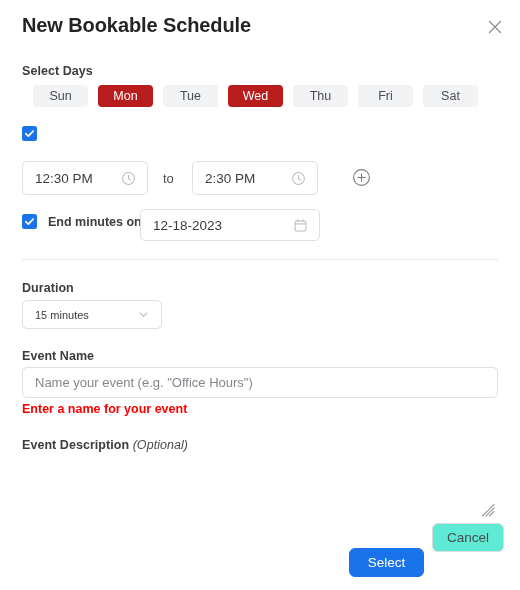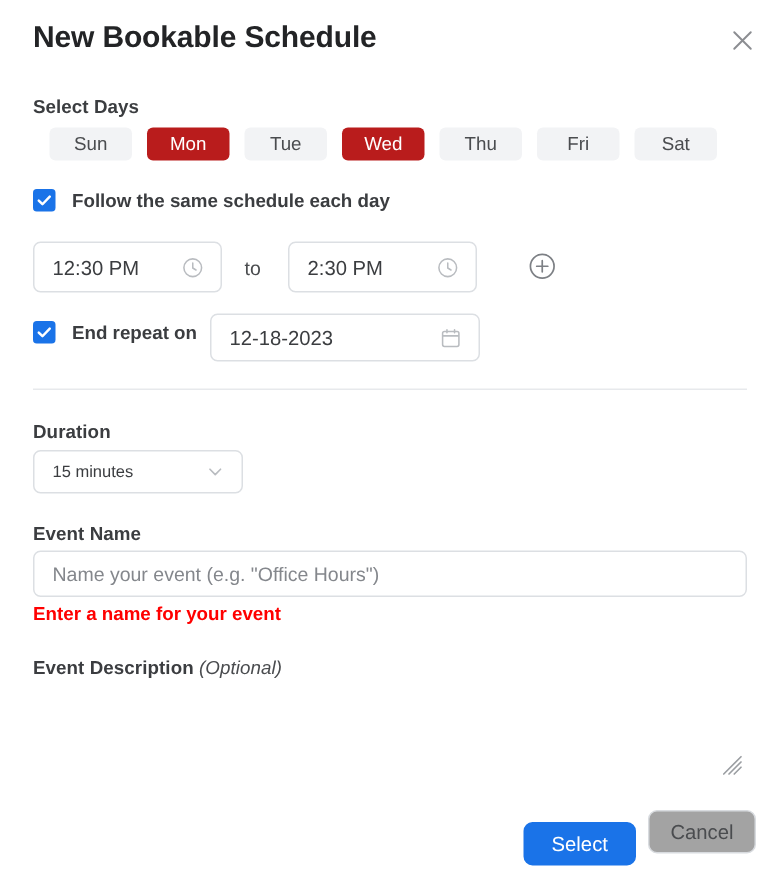--- a/index.html
+++ b/index.html
@@ -273,24 +273,24 @@
     left: 349px;
     top: 548px;
     width: 75px;
     height: 29px;
     background: #1a73e8;
     border: 1px solid #1a73e8;
     color: #ffffff;
   }
   .btn-cancel {
     left: 432px;
-    top: 540px;
+    top: 523px;
     width: 72px;
     height: 29px;
-    background: #a3a3a3;
+    background: #5eead4;
     border: 1px solid #d8dbdf;
     color: #4a4c4f;
   }
 </style>
 </head>
 <body>
 
 <div class="dialog">
 
   <div class="dlg-header">
@@ -312,21 +312,20 @@
     <button class="day-pill">Fri</button>
     <button class="day-pill">Sat</button>
   </div>
 
   <div class="cb-row cb-row-follow">
     <span class="checkbox">
       <svg width="11" height="11" viewBox="0 0 12 12" fill="none" aria-hidden="true">
         <path d="M2 6.2 L4.7 8.9 L10 3.4" stroke="#ffffff" stroke-width="1.8" stroke-linecap="round" stroke-linejoin="round"></path>
       </svg>
     </span>
-    <span class="cb-label">Follow the same schedule each day</span>
   </div>
 
   <div class="inp-shell time-start">
     <span class="val">12:30 PM</span>
     <span class="trailing-icon">
       <svg width="15" height="15" viewBox="0 0 16 16" fill="none" aria-hidden="true">
         <circle cx="8" cy="8" r="6.3" stroke="currentColor" stroke-width="1.1"></circle>
         <path d="M8 4.6 V8.2 L10.3 9.6" stroke="currentColor" stroke-width="1.1" stroke-linecap="round" stroke-linejoin="round"></path>
       </svg>
     </span>
@@ -350,21 +349,21 @@
       <path d="M10 6.1 V13.9 M6.1 10 H13.9" stroke="currentColor" stroke-width="1.2" stroke-linecap="round"></path>
     </svg>
   </button>
 
   <div class="cb-row cb-row-endrepeat">
     <span class="checkbox">
       <svg width="11" height="11" viewBox="0 0 12 12" fill="none" aria-hidden="true">
         <path d="M2 6.2 L4.7 8.9 L10 3.4" stroke="#ffffff" stroke-width="1.8" stroke-linecap="round" stroke-linejoin="round"></path>
       </svg>
     </span>
-    <span class="cb-label">End repeat on</span>
+    <span class="cb-label">End minutes on</span>
   </div>
 
   <div class="inp-shell date-input">
     <span class="val">12-18-2023</span>
     <span class="trailing-icon">
       <svg width="15" height="15" viewBox="0 0 16 16" fill="none" aria-hidden="true">
         <rect x="2.2" y="3.2" width="11.6" height="10.6" rx="1.3" stroke="currentColor" stroke-width="1.1"></rect>
         <path d="M2.2 6.3 H13.8" stroke="currentColor" stroke-width="1.1"></path>
         <path d="M5.3 1.9 V4.0 M10.7 1.9 V4.0" stroke="currentColor" stroke-width="1.1" stroke-linecap="round"></path>
       </svg>

